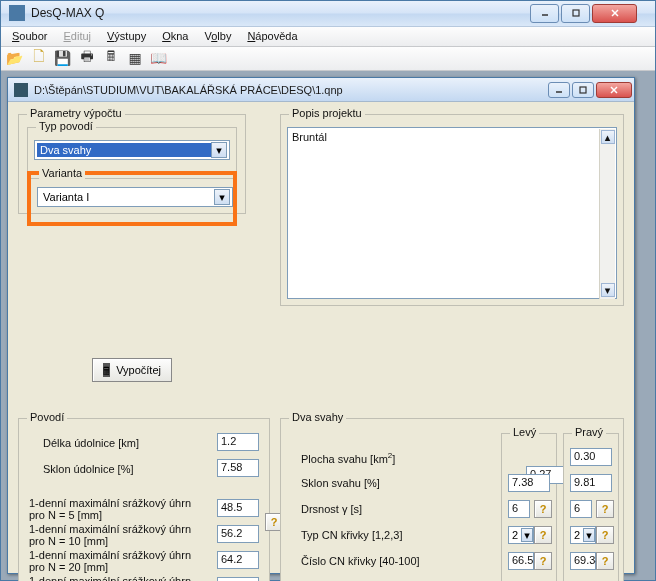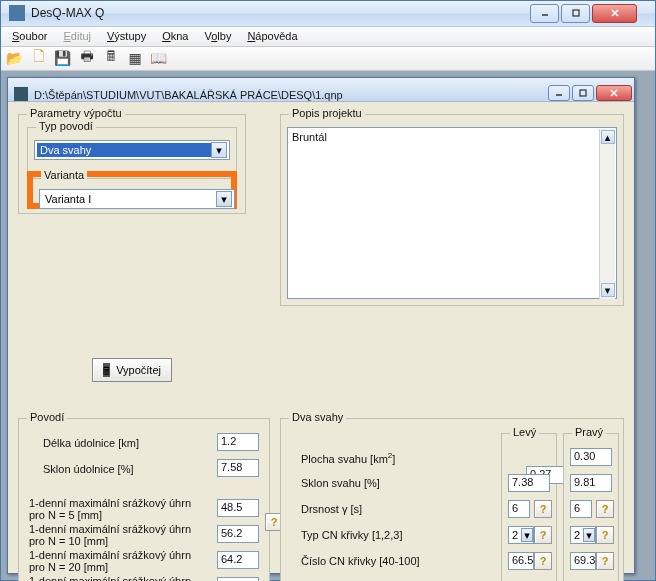--- a/index.html
+++ b/index.html
@@ -23,42 +23,42 @@
 
 
 .toolbar { height: 26px; background: linear-gradient(to bottom, #fdfdfd, #ecedef); border-bottom: 1px solid #c7c9cc; display: flex; align-items: center; padding: 0 6px; gap: 8px; }
 .tool-icon { width: 16px; height: 16px; display: flex; align-items: center; justify-content: center; font-size: 14px; color: #333; }
 
 
 .mdi { flex: 1; background: #9aa9b8; padding: 6px; position: relative; }
 
 
 .inner-window { width: 628px; height: 497px; background: #ece9d8; border: 1px solid #4a79a5; display: flex; flex-direction: column; box-shadow: 1px 1px 3px rgba(0,0,0,.4); }
-.inner-titlebar { height: 24px; background: linear-gradient(to bottom, #e9f1fb, #c3d8f1); display: flex; align-items: flex-end; padding: 0 2px 0 6px; border-bottom: 1px solid #a5b8cc; }
+.inner-titlebar { height: 24px; background: linear-gradient(to bottom, #e9f1fb, #c3d8f1); display: flex; align-items: center; padding: 0 2px 0 6px; border-bottom: 1px solid #a5b8cc; }
 .inner-titlebar .win-btn { width: 22px; height: 16px; }
 .inner-titlebar .win-btn.close { width: 36px; }
 .inner-titlebar-icon { width:14px; height:14px; background:#356; margin-right:6px; }
 .inner-titlebar-title { flex: 1; color: #1a1a1a; font-size: 11px; white-space: nowrap; overflow: hidden; }
 
 .client { flex: 1; position: relative; background: #ece9d8; }
 
 
 .group { position: absolute; border: 1px solid #c0bfb4; background: #ece9d8; }
 .group-title { position: absolute; top: -8px; left: 8px; background: #ece9d8; padding: 0 3px; color: #111; }
 
 .g-params { left: 10px; top: 12px; width: 228px; height: 100px; }
 .g-popis  { left: 272px; top: 12px; width: 344px; height: 192px; }
 .g-povodi { left: 10px; top: 316px; width: 252px; height: 244px; }
 .g-svahy  { left: 272px; top: 316px; width: 344px; height: 190px; }
 .g-levy   { left: 220px; top: 14px; width: 56px; height: 168px; }
 .g-pravy  { left: 282px; top: 14px; width: 56px; height: 168px; }
 
 
 .g-typ { position:absolute; left:8px; top:12px; width:210px; height:52px; border:1px solid #c0bfb4; }
-.g-var { position:absolute; left:8px; top:56px; width:210px; height:38px; border:6px solid #f97316; }
+.g-var { position:absolute; left:8px; top:56px; width:210px; height:55px; border:4px solid #f97316; }
 
 
 .sel { position:absolute; left:6px; top:12px; width:196px; height:20px; background:#fff; border:1px solid #7f9db9; display:flex; align-items:center; padding:0 2px; }
 .sel-text { flex:1; padding:1px 3px; }
 .sel-text.hl { background:#316ac5; color:#fff; }
 .sel-btn { width:16px; height:16px; background:linear-gradient(to bottom,#eef3fa,#cedef2); border:1px solid #7f9db9; display:flex; align-items:center; justify-content:center; }
 
 
 .txt { position:absolute; height:18px; background:#fff; border:1px solid #7f9db9; padding:1px 3px; color:#111; }
 

